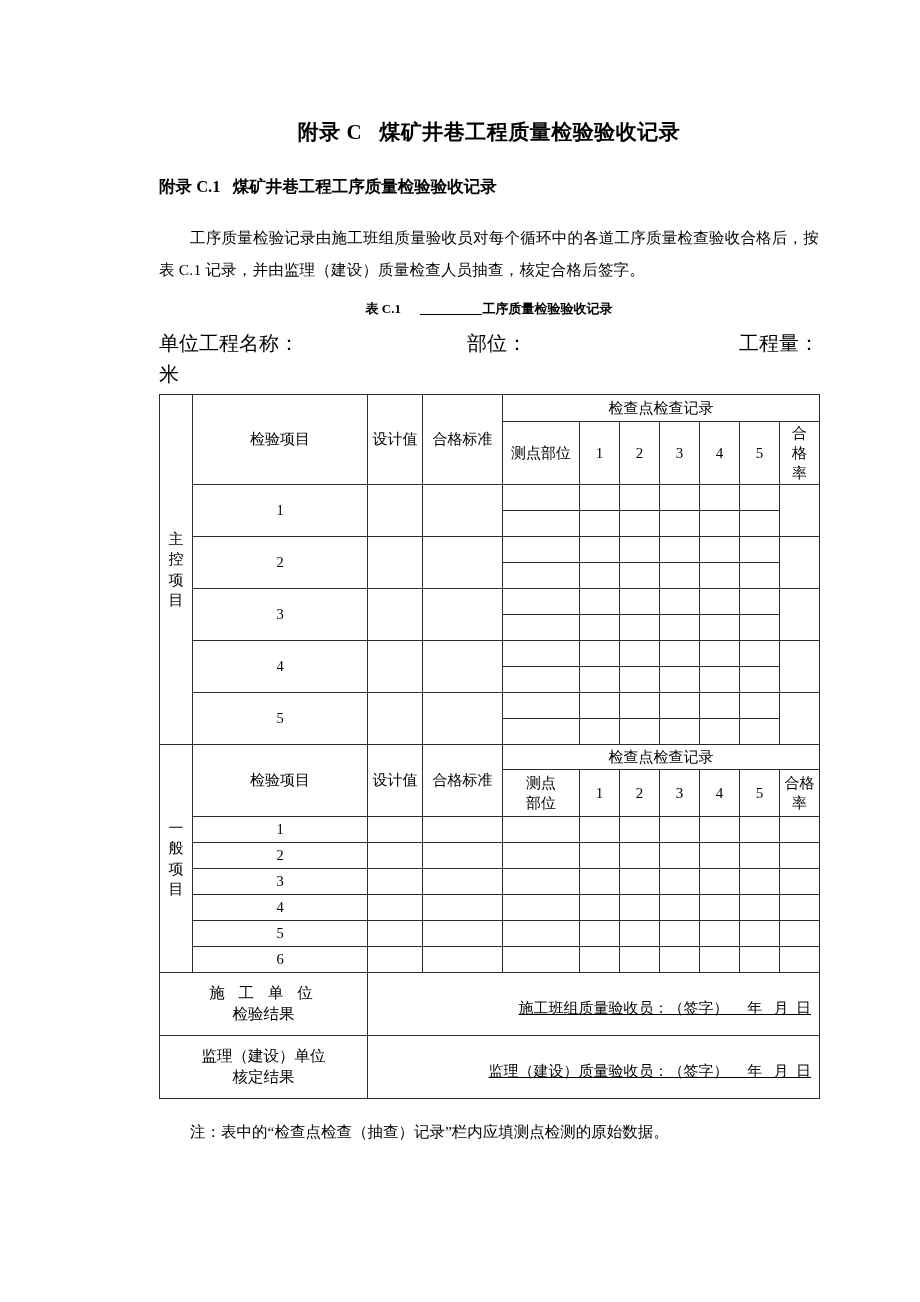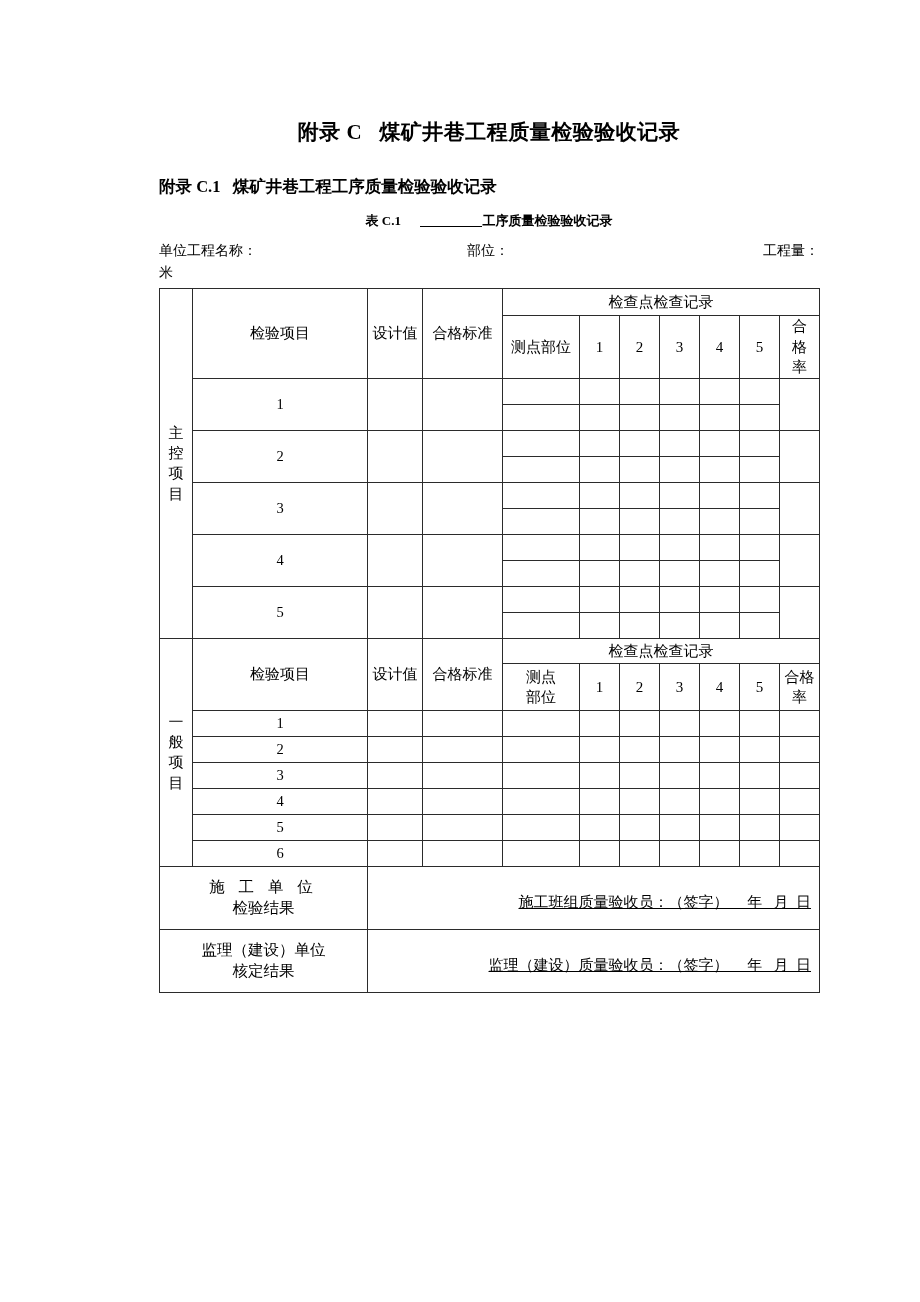--- a/index.html
+++ b/index.html
@@ -69,21 +69,21 @@
   .table-caption .blank {
     display: inline-block;
     width: 62px;
     border-bottom: 1.6px solid #000;
     vertical-align: -2px;
   }
 
   
   .meta {
     margin-top: 10px;
-    font-size: 14px;
+    font-size: 20px;
     line-height: 1.55;
     position: relative;
   }
   .meta-row {
     display: flex;
     width: 100%;
   }
   .meta-a { flex: 0 0 auto; }
   .meta-b { flex: 1 1 auto; text-align: center; padding-right: 44px; }
   .meta-c { flex: 0 0 auto; }
@@ -154,20 +154,21 @@
 </style>
 </head>
 <body>
 
 <div class="page">
   <div class="doc">
 
     <div class="h1">附录 C   煤矿井巷工程质量检验验收记录</div>
     <div class="h2">附录 C.1   煤矿井巷工程工序质量检验验收记录</div>
 
+    <div class="para">工序质量检验记录由施工班组质量验收员对每个循环中的各道工序质量检查验收合格后，按表 C.1 记录，并由监理（建设）质量检查人员抽查，核定合格后签字。</div>
 
     <div class="table-caption"><span>表 C.1</span>      <span class="blank"></span><span>工序质量检验验收记录</span></div>
 
     <div class="meta">
       <div class="meta-row">
         <div class="meta-a">单位工程名称：</div>
         <div class="meta-b">部位：</div>
         <div class="meta-c">工程量：</div>
       </div>
       <div class="meta-unit">米</div>
@@ -436,15 +437,16 @@
             <span>核定结果</span>
           </td>
           <td class="sig-body" colspan="9">
             <span class="sig-line">监理（建设）质量验收员：（签字）     年   月  日</span>
           </td>
         </tr>
 
       </tbody>
     </table>
 
+    <div class="note">注：表中的“检查点检查（抽查）记录”栏内应填测点检测的原始数据。</div>
 
   </div>
 </div>
 
 </body></html>

